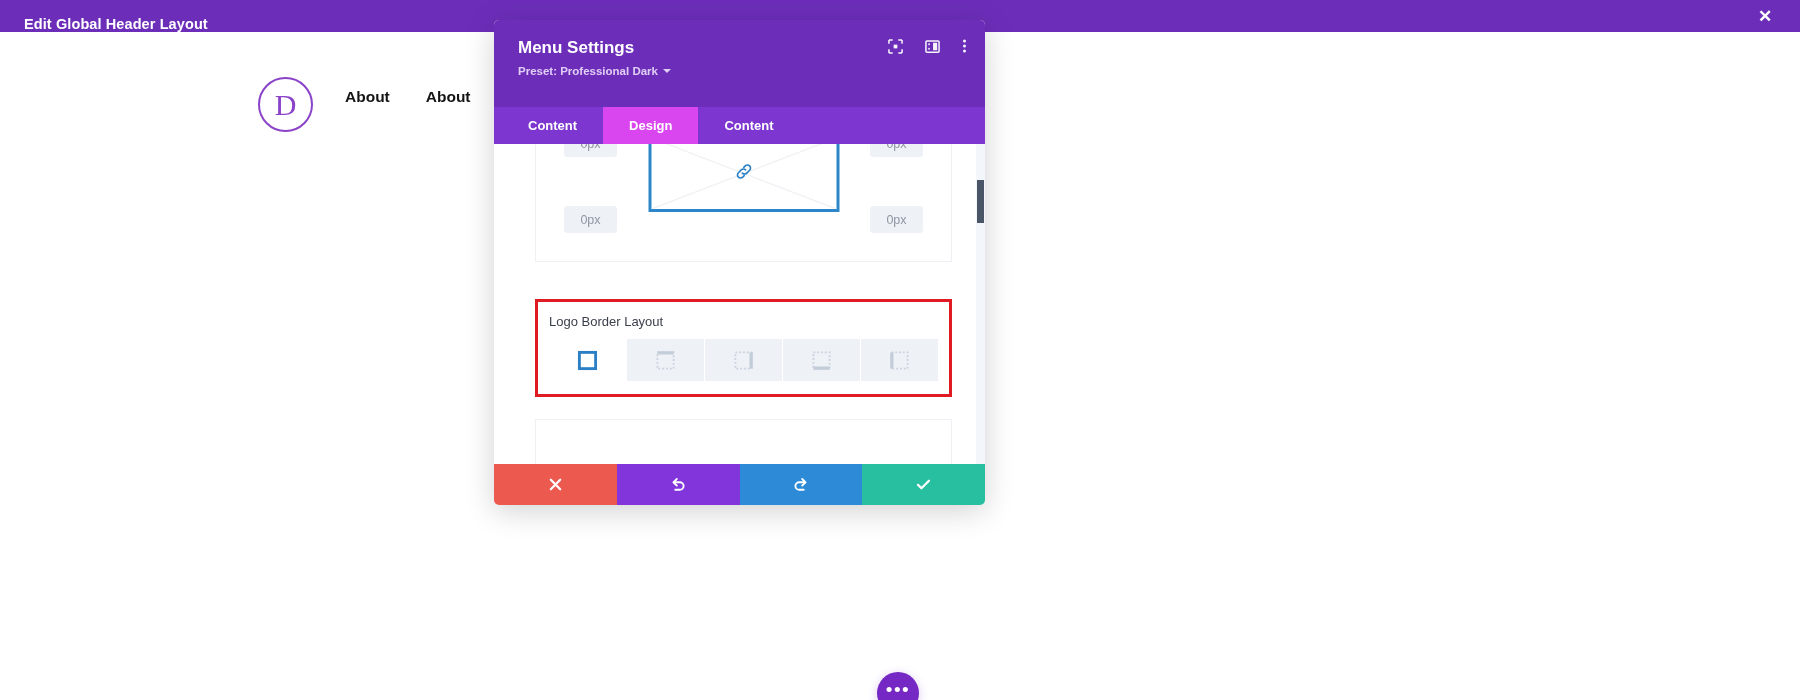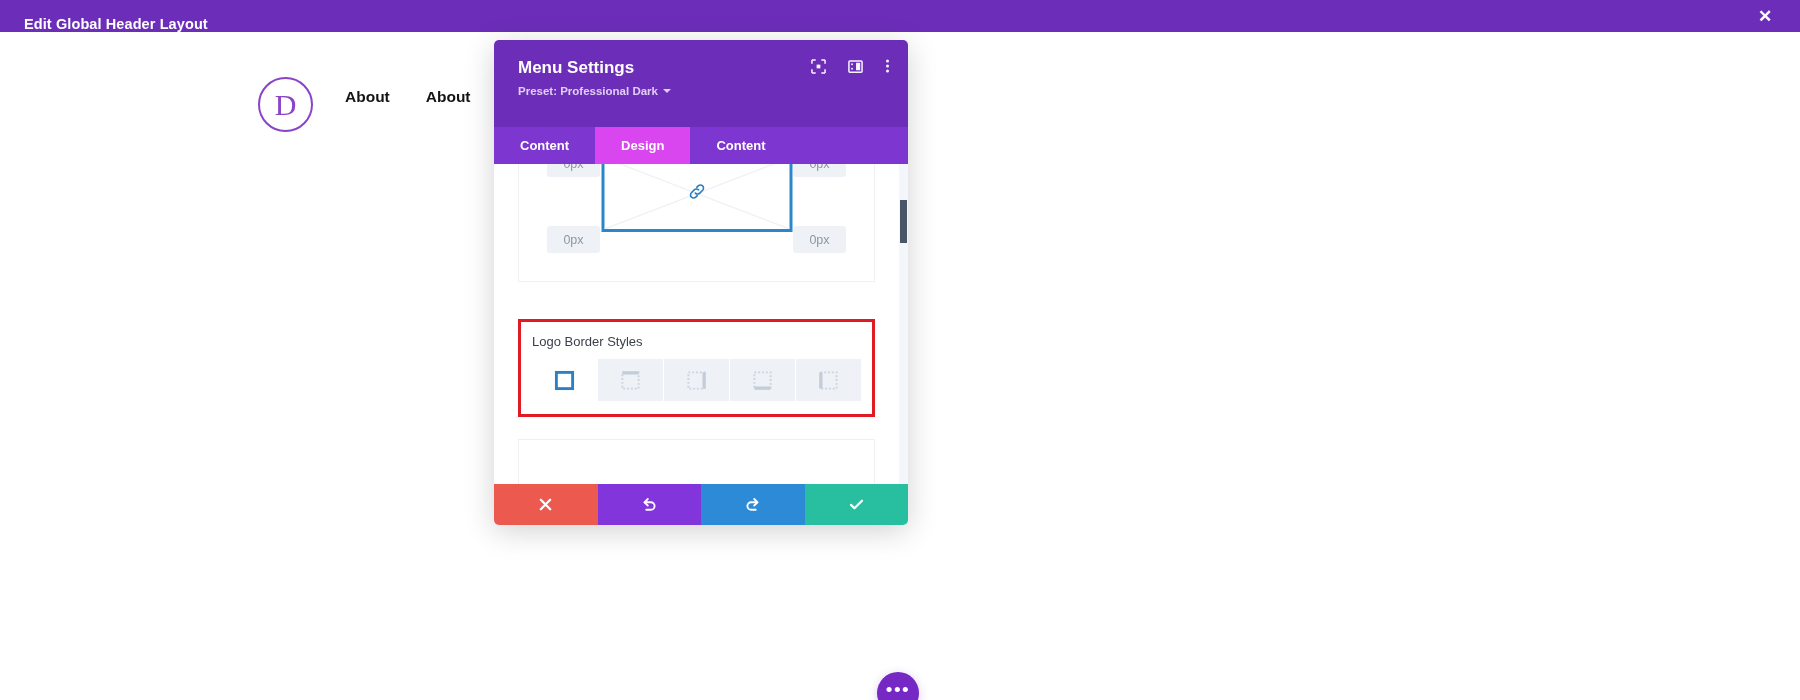--- a/index.html
+++ b/index.html
@@ -53,21 +53,21 @@
     width:42px; height:42px; border-radius:50%;
     background:#7528c4; color:#fff;
     display:flex; align-items:center; justify-content:center;
     font-size:19px; letter-spacing:1.5px; line-height:0; padding-bottom:4px;
     box-shadow:0 2px 10px rgba(120,40,196,.25); cursor:pointer;
   }
   .fab span { display:block; margin-top:-3px; }
 
   
   .modal {
-    position:absolute; left:494px; top:40px; width:414px; height:485px;
+    position:absolute; left:494px; top:20px; width:491px; height:485px;
     background:#fff; border-radius:5px; overflow:hidden;
     box-shadow:0 6px 30px rgba(0,0,0,.18);
     display:flex; flex-direction:column;
   }
   .modal-head {
     background:#6c2eb9; height:87px; position:relative; flex:0 0 auto;
     padding:18px 22px 0 24px;
   }
   .modal-title { color:#fff; font-size:17px; font-weight:bold; line-height:1.2; }
   .modal-preset {
@@ -76,29 +76,29 @@
   }
   .caret-down {
     width:0;height:0;border-left:4px solid transparent;border-right:4px solid transparent;
     border-top:4.5px solid #e0cef5; display:inline-block;
   }
   .modal-head-icons {
     position:absolute; right:18px; top:18px; display:flex; align-items:center; gap:22px;
   }
   .mh-icon { cursor:pointer; display:flex; align-items:center; justify-content:center; opacity:.95; }
 
-  .modal-tabs { display:flex; height:37px; background:#7d36cf; flex:0 0 auto; }
+  .modal-tabs { display:flex; height:37px; background:#7d36cf; flex:0 0 auto;padding-left:8px; }
   .tab {
     flex:0 0 auto; padding:0 26px; display:flex; align-items:center; justify-content:center;
     color:#fff; font-size:13px; font-weight:bold; cursor:pointer; height:100%;
   }
   .tab.active { background:#d946ef; }
 
   .modal-body {
-    flex:1 1 auto; position:relative; background:#fff; overflow:hidden;
+    flex:1 1 auto; position:relative; background:#fff; overflow:hidden;margin-left:17px;
   }
   .scroll-track {
     position:absolute; right:0; top:0; width:9px; height:100%; background:#f3f6fa;
   }
   .scroll-thumb {
     position:absolute; right:1px; top:36px; width:7px; height:43px;
     background:#4a5568; border-radius:0;
   }
 
   .body-inner { position:absolute; left:0; top:0; right:9px; bottom:0; padding:0 24px; }
@@ -246,21 +246,21 @@
             <span class="link-glyph">
               <svg width="19" height="19" viewBox="0 0 20 20">
                 <path d="M8.3 11.7a3.2 3.2 0 0 0 4.6 0l3-3a3.2 3.2 0 1 0-4.6-4.6l-1.5 1.5" stroke="#2b7fc4" stroke-width="1.7" fill="none" stroke-linecap="round"></path>
                 <path d="M11.7 8.3a3.2 3.2 0 0 0-4.6 0l-3 3a3.2 3.2 0 1 0 4.6 4.6l1.5-1.5" stroke="#2b7fc4" stroke-width="1.7" fill="none" stroke-linecap="round"></path>
               </svg>
             </span>
           </div>
         </div>
 
         <div class="hl-wrap">
-          <div class="hl-label">Logo Border Styles</div>
+          <div class="hl-label">Logo Border Layout</div>
 
           <div class="border-styles">
             <div class="bstyle active">
               <svg width="21" height="21" viewBox="0 0 22 22">
                 <rect x="2.5" y="2.5" width="17" height="17" stroke="#2b7fc4" stroke-width="3" fill="none"></rect>
               </svg>
             </div>
             <div class="bstyle">
               <svg width="21" height="21" viewBox="0 0 22 22">
                 <rect x="2.5" y="2.5" width="17" height="17" stroke="#ccd4e0" stroke-width="2" stroke-dasharray="2 2" fill="none"></rect>

